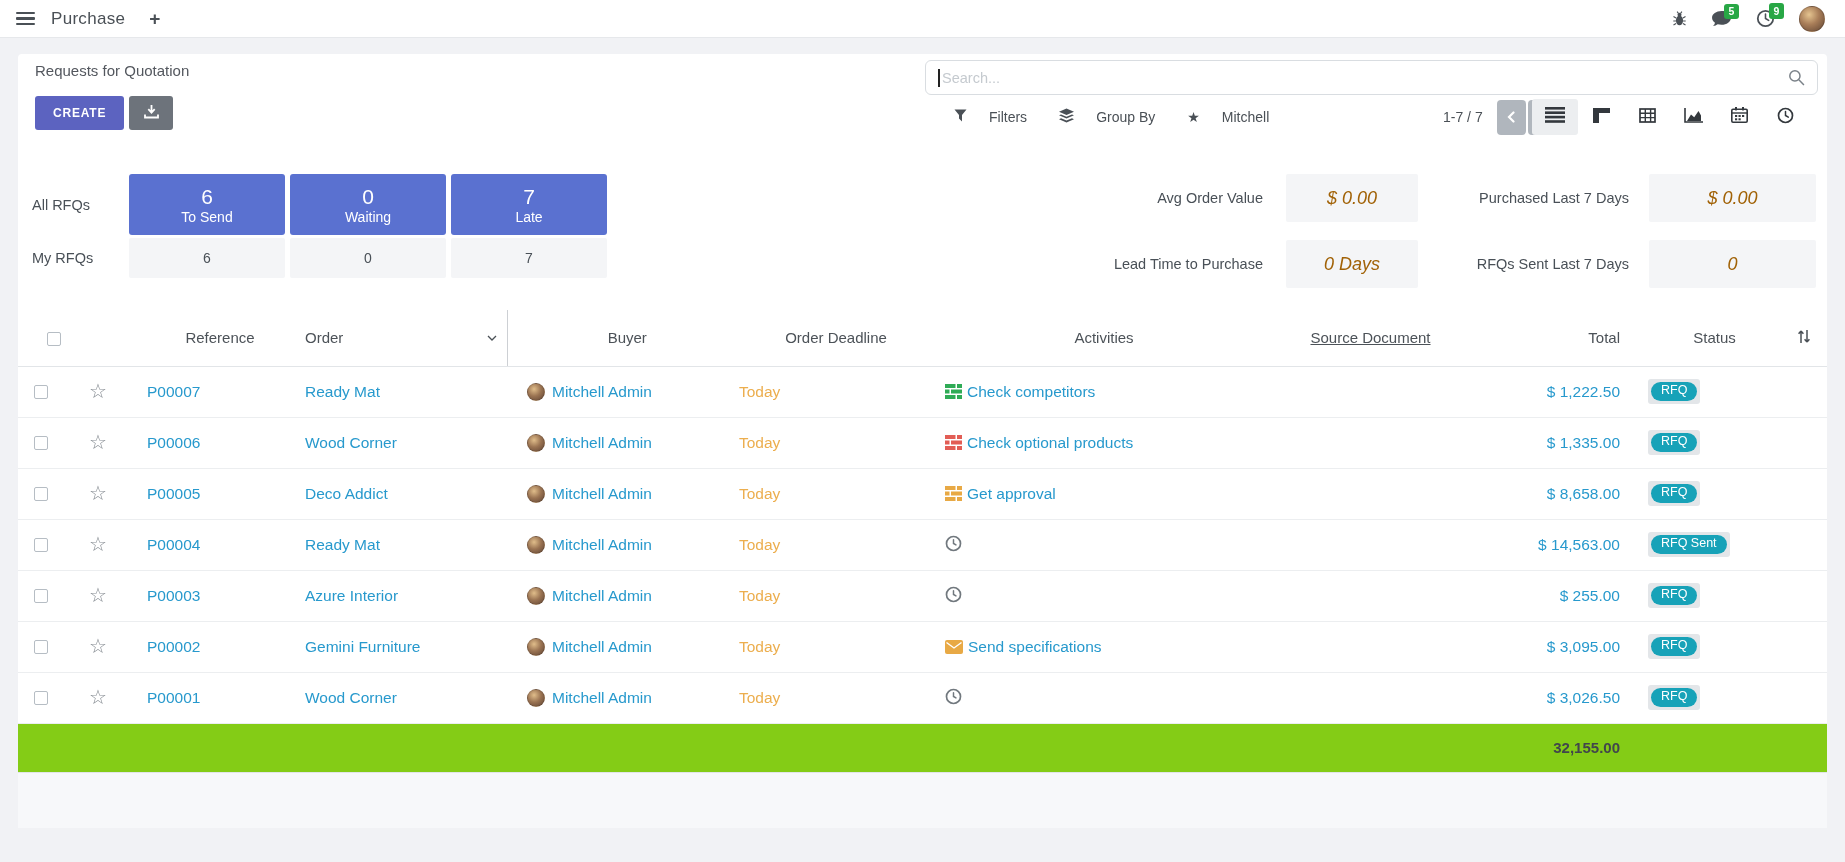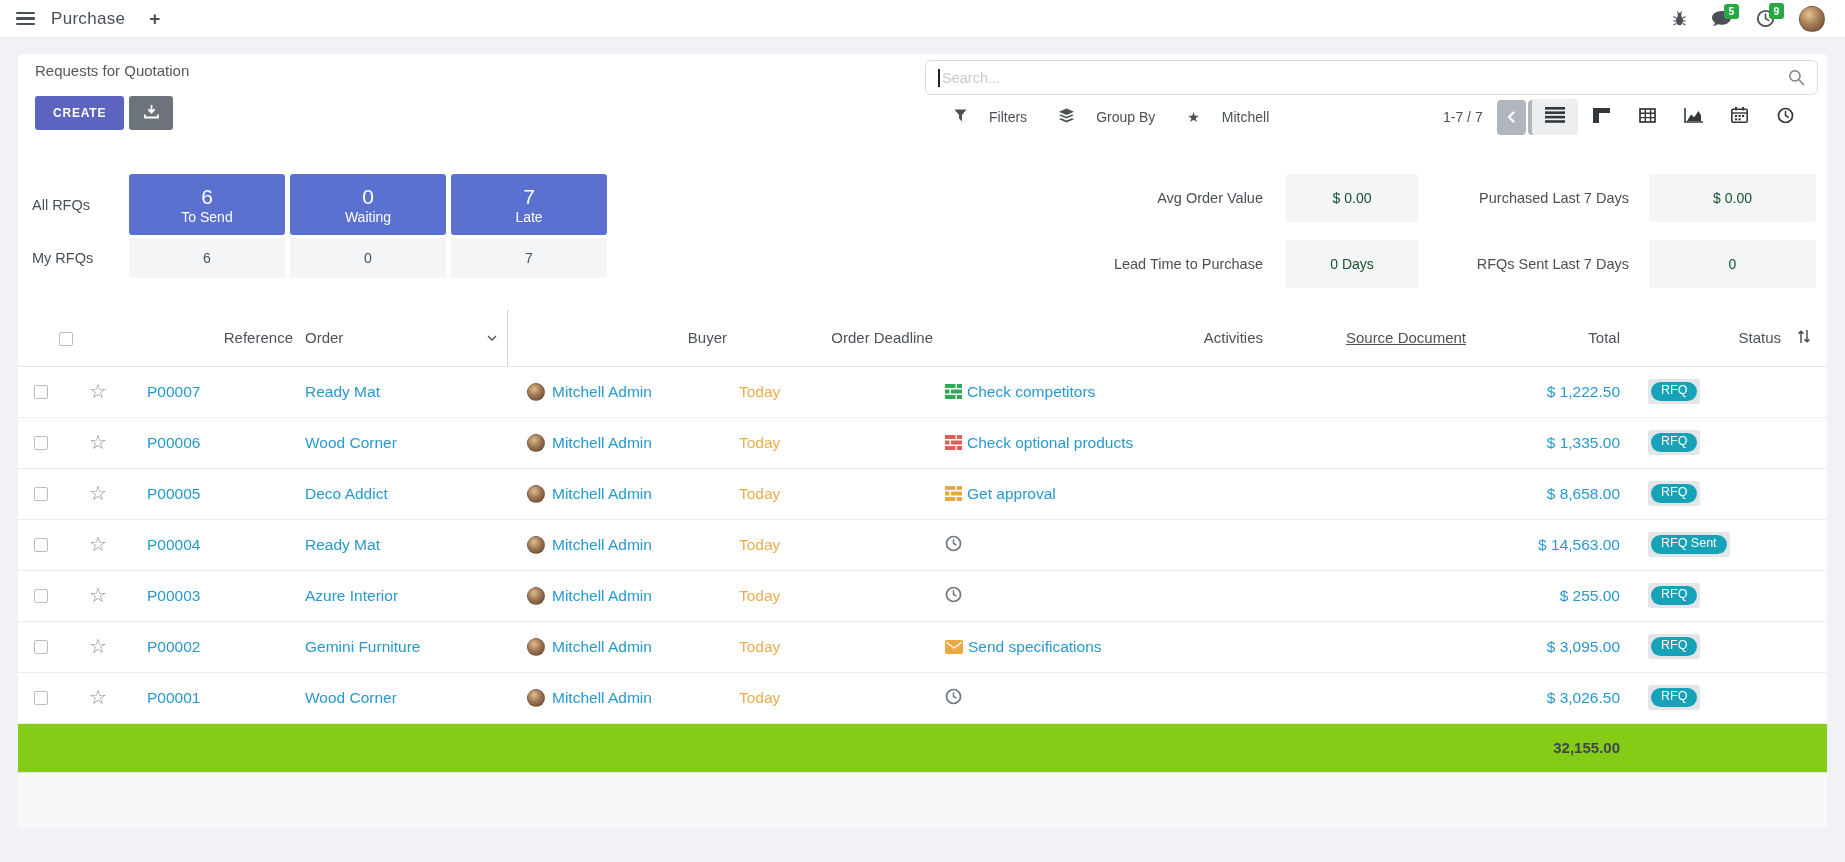--- a/index.html
+++ b/index.html
@@ -57,26 +57,26 @@
   .dashboard { position:relative; height:157px; }
   .dash-label { position:absolute; left:14px; font-size:14.5px; color:#495057; }
   .kpi-card { position:absolute; top:21px; width:156px; height:61px; border-radius:3px; color:#fff;
               display:flex; flex-direction:column; align-items:center; justify-content:center; cursor:pointer; }
   .kpi-card .num { font-size:21px; line-height:1.2; }
   .kpi-card .lbl { font-size:14px; }
   .kpi-mycell { position:absolute; top:85px; width:156px; height:40px; background:#f4f5f7; border-radius:2px;
                 display:flex; align-items:center; justify-content:center; font-size:14px; color:#495057; cursor:pointer; }
   .kpi-rlabel { position:absolute; font-size:14.5px; color:#495057; text-align:right; width:260px; }
   .kpi-rcell  { position:absolute; background:#f4f5f7; border-radius:2px; display:flex; align-items:center;
-                justify-content:center; font-size:14px; color:#14532d; }
+                justify-content:center; font-size:18px; color:#a16207;font-style:italic; }
 
   
   .list-view { position:relative; }
   table { width:1809px; table-layout:fixed; border-collapse:collapse; }
-  thead th { height:56px; font-size:15px; font-weight:500; color:#4c5258; text-align:right;
+  thead th { height:56px; font-size:15px; font-weight:500; color:#4c5258; text-align:center;
              border-bottom:1px solid #e2e5e8; padding:0 0 0 12px; cursor:pointer; }
   tbody td { height:51px; font-size:15.5px; vertical-align:middle; padding:0 0 0 12px; white-space:nowrap; }
   tbody tr.data-row { border-bottom:1px solid #eceef0; cursor:pointer; background:#fff; }
   .c-check { width:55px; padding-left:16px !important; }
   .c-star  { width:50px; text-align:center; padding-left:0 !important; }
   .c-ref   { width:170px; padding-left:24px !important; }
   .c-vendor{ width:214px; }
   th.c-vendor { border-right:1px solid #cdd0d4; padding-right:10px; }
   th.c-vendor .th-inner { display:flex; align-items:center; justify-content:space-between; }
   .c-buyer { width:220px;padding-left:20px; }

